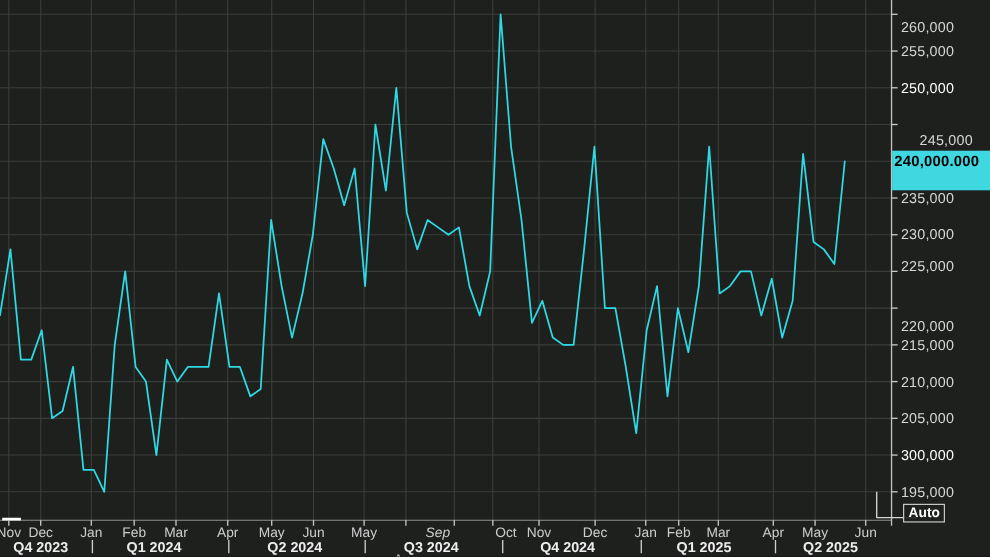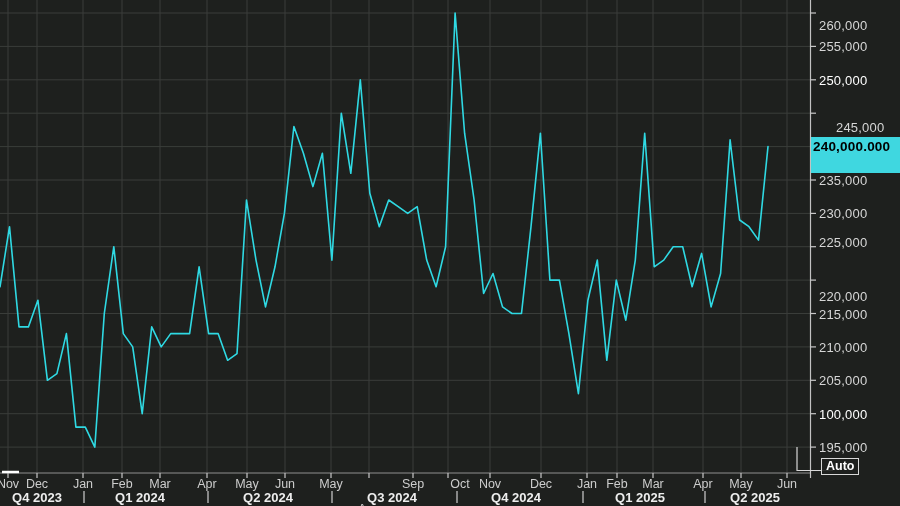--- a/index.html
+++ b/index.html
@@ -121,35 +121,35 @@
       <div class="ylabel" style="top: 46.4px;">255,000</div>
       <div class="ylabel bold" style="top: 79.8px;">250,000</div>
       <div class="ylabel" style="top: 127px; margin-left: 17px;">245,000</div>
       <div class="ylabel" style="top: 180px;">235,000</div>
       <div class="ylabel" style="top: 213.4px;">230,000</div>
       <div class="ylabel" style="top: 242px;">225,000</div>
       <div class="ylabel" style="top: 280.1px; margin-top: 16px;">220,000</div>
       <div class="ylabel" style="top: 313.5px;">215,000</div>
       <div class="ylabel" style="top: 346.9px;">210,000</div>
       <div class="ylabel" style="top: 380.3px;">205,000</div>
-      <div class="ylabel bold" style="top: 413.7px;">100,000</div>
+      <div class="ylabel bold" style="top: 413.7px;">300,000</div>
       <div class="ylabel" style="top: 447.1px;">195,000</div>
     </div>
   <div id="x-axis-panel">
       <div class="mlabel" style="left: 8px;">Nov</div>
       <div class="mlabel" style="left: 37px;">Dec</div>
       <div class="mlabel" style="left: 83px;">Jan</div>
       <div class="mlabel" style="left: 122px;">Feb</div>
       <div class="mlabel" style="left: 160px;">Mar</div>
       <div class="mlabel" style="left: 207px;">Apr</div>
       <div class="mlabel" style="left: 247px;">May</div>
       <div class="mlabel" style="left: 285px;">Jun</div>
       <div class="mlabel" style="left: 331px;">May</div>
       <div class="mlabel" style="left: 369px; margin-top: 25px;">Aug</div>
-      <div class="mlabel" style="left: 413px;">Sep</div>
+      <div class="mlabel" style="left: 398px; font-style: italic;">Sep</div>
       <div class="mlabel" style="left: 460px; text-align: center;">Oct</div>
       <div class="mlabel" style="left: 490px;">Nov</div>
       <div class="mlabel" style="left: 541px;">Dec</div>
       <div class="mlabel" style="left: 587px;">Jan</div>
       <div class="mlabel" style="left: 617px;">Feb</div>
       <div class="mlabel" style="left: 653px;">Mar</div>
       <div class="mlabel" style="left: 703px;">Apr</div>
       <div class="mlabel" style="left: 741px;">May</div>
       <div class="mlabel" style="left: 787px;">Jun</div>
       <div class="qlabel" style="left: 37px;">Q4 2023</div>

